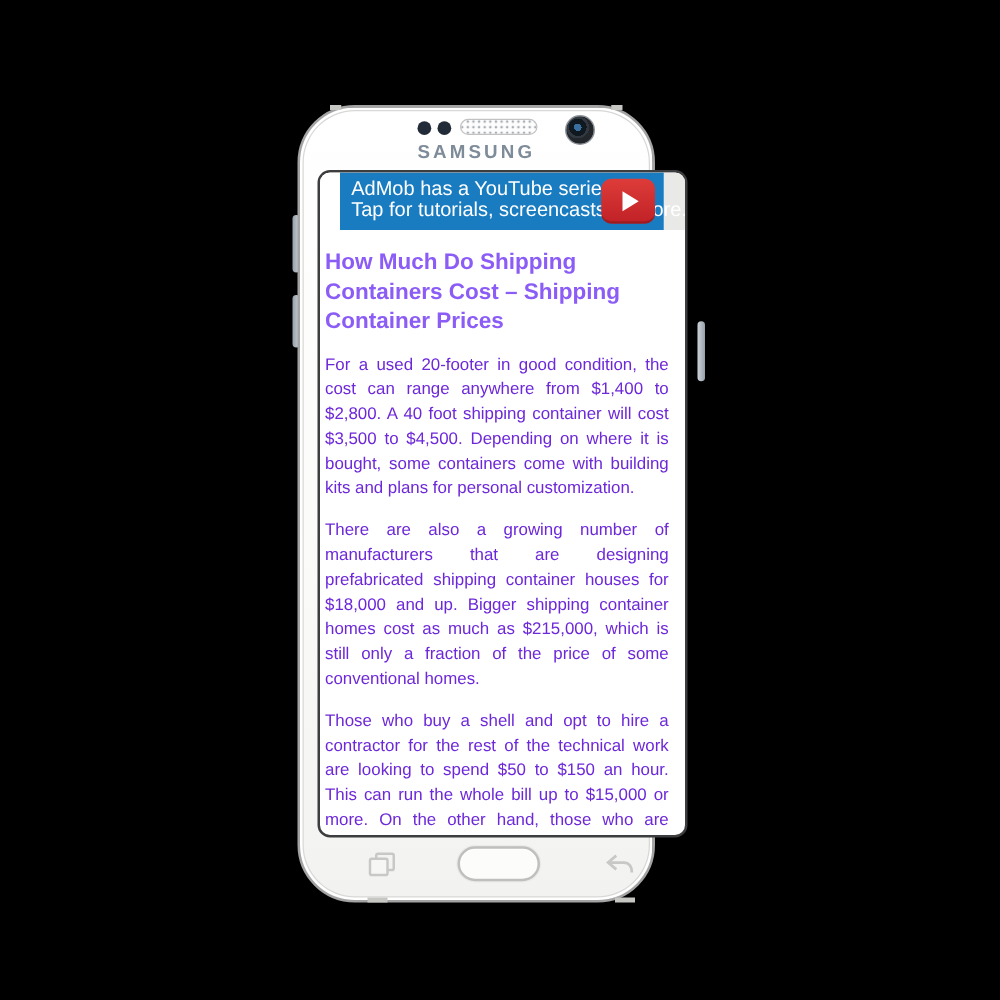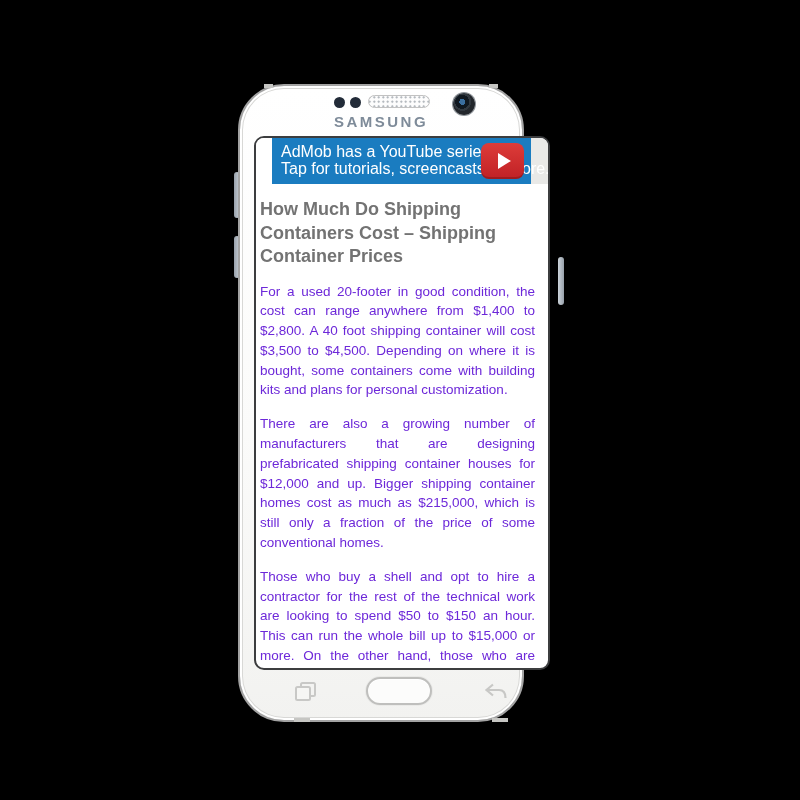--- a/index.html
+++ b/index.html
@@ -63,21 +63,21 @@
     border-radius:8px;
     background:linear-gradient(180deg,#dd3c39 0%,#c02126 100%);
     box-shadow:inset 0 -2px 0 rgba(0,0,0,.18);
     display:flex; align-items:center; justify-content:center; }
   .yt-tri { width:0; height:0; margin-left:3px;
     border-top:8px solid transparent; border-bottom:8px solid transparent;
     border-left:13px solid #fff; }
 
   .article { padding:7px 13px 0 4px; }
   .article h1 { margin:7px 0 13px; font-size:18px; line-height:23.5px;
-    font-weight:700; color:#737373; }
+    font-weight:700; color:#8b5cf6; }
   .article p { margin:0 0 14px; font-size:13.5px; line-height:19.8px;
     color:#6d28d9; text-align:justify; }
 
   
   .home-btn { position:absolute; left:126px; top:591px; width:66px; height:28px;
     box-sizing:border-box; border:2px solid #bfbfbd; border-radius:14px;
     background:#fcfcfb; box-shadow:inset 0 1px 0 #fff, 0 0 0 1px #eaeae8; }
   .nav-key { position:absolute; width:26px; height:22px; }
   .nav-key.recents { left:53px; top:595px; }
   .nav-key.back { left:243px; top:596px; }
@@ -116,21 +116,21 @@
           <div class="yt-icon">
             <div class="yt-tri"></div>
           </div>
         </div>
         <div class="banner-gutter"></div>
       </div>
 
       <div class="article">
         <h1>How Much Do Shipping Containers Cost – Shipping Container Prices</h1>
         <p>For a used 20-footer in good condition, the cost can range anywhere from $1,400 to $2,800. A 40 foot shipping container will cost $3,500 to $4,500. Depending on where it is bought, some containers come with building kits and plans for personal customization.</p>
-        <p>There are also a growing number of manufacturers that are designing prefabricated shipping container houses for $12,000 and up. Bigger shipping container homes cost as much as $215,000, which is still only a fraction of the price of some conventional homes.</p>
+        <p>There are also a growing number of manufacturers that are designing prefabricated shipping container houses for $18,000 and up. Bigger shipping container homes cost as much as $215,000, which is still only a fraction of the price of some conventional homes.</p>
         <p>Those who buy a shell and opt to hire a contractor for the rest of the technical work are looking to spend $50 to $150 an hour. This can run the whole bill up to $15,000 or more. On the other hand, those who are experienced with construction can completely finish and</p>
       </div>
 
     </div>
 
     <div class="nav-key recents">
       <svg width="26" height="22" viewBox="0 0 26 22">
         <rect x="8" y="2" width="14" height="13" rx="1.5" fill="none" stroke="#c8c8c6" stroke-width="2"></rect>
         <rect x="3" y="6" width="14" height="13" rx="1.5" fill="#f6f6f4" stroke="#c8c8c6" stroke-width="2"></rect>
       </svg>

